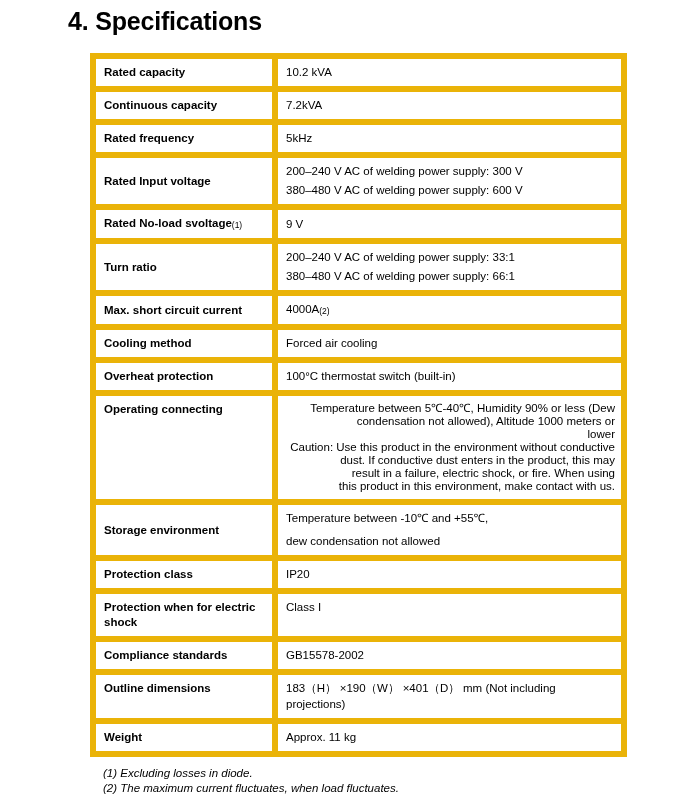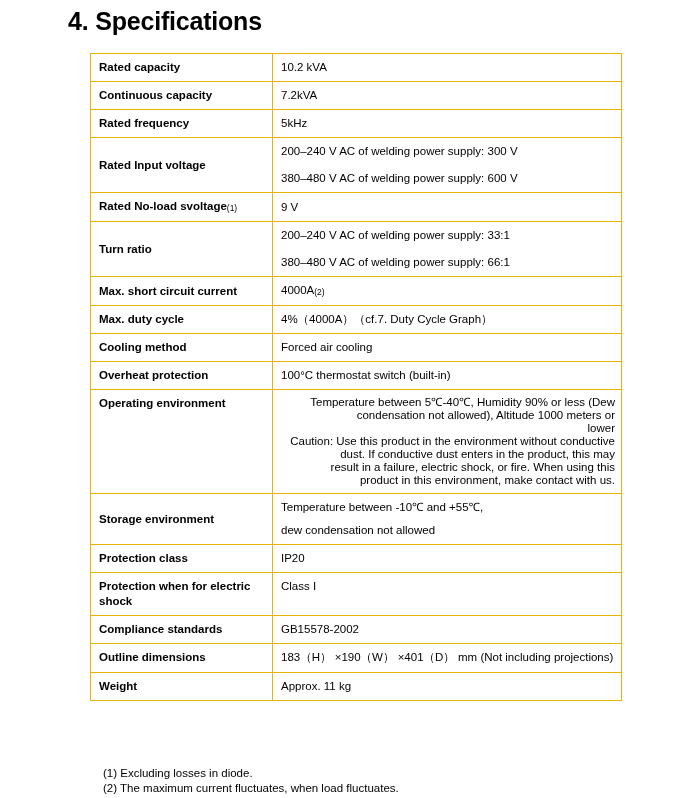--- a/index.html
+++ b/index.html
@@ -35,41 +35,41 @@
 
   .spec-table {
     position: absolute;
     left: 90px;
     top: 53px;
     width: 531px;
     border-collapse: collapse;
     table-layout: fixed;
   }
   .spec-table td {
-    border: 1px solid #eab308;
+    border: 6px solid #eab308;
     padding: 0;
     vertical-align: middle;
   }
   .col-label { width: 182px; }
   .col-value { width: 349px; }
 
   .cell-label {
     font-size: 11.5px;
     font-weight: bold;
     padding: 6px 0 6px 8px;
     line-height: 15px;
   }
   .cell-value {
     font-size: 11.5px;
     font-weight: normal;
     padding: 6px 6px 6px 8px;
     line-height: 15px;
   }
   .cell-value .line { display: block; }
-  .cell-value .line + .line { margin-top: 12px; }
+  .cell-value .line + .line { margin-top: 4px; }
 
   td.top-align { vertical-align: top; }
 
   .subscript {
     font-size: 8.5px;
     font-weight: normal;
     vertical-align: baseline;
     position: relative;
     top: 1px;
   }
@@ -97,20 +97,21 @@
   .footnotes {
     position: absolute;
     left: 103px;
     top: 766px;
     font-size: 11.5px;
     line-height: 14.5px;
   }
   .footnotes .fn {
     display: block;
     white-space: pre;
+    font-style: italic;
   }
   .footnotes .fn-cont {
     display: block;
     padding-left: 26px;
     white-space: pre;
   }
 </style>
 </head>
 <body>
 
@@ -199,30 +200,20 @@
             <div class="cell-label"><span>Max. short circuit current</span></div>
           </td>
         <td>
             <div class="cell-value">
               <span class="line"><span>4000A</span><span class="subscript">(2)</span></span>
             </div>
           </td>
       </tr>
 
 
-      <tr>
-        <td>
-            <div class="cell-label"><span>Max. duty cycle</span></div>
-          </td>
-        <td>
-            <div class="cell-value">
-              <span class="line">4%（4000A）（cf.7. Duty Cycle Graph）</span>
-            </div>
-          </td>
-      </tr>
 
       <tr>
         <td>
             <div class="cell-label"><span>Cooling method</span></div>
           </td>
         <td>
             <div class="cell-value">
               <span class="line">Forced air cooling</span>
             </div>
           </td>
@@ -234,21 +225,21 @@
           </td>
         <td>
             <div class="cell-value">
               <span class="line">100°C thermostat switch (built-in)</span>
             </div>
           </td>
       </tr>
 
       <tr>
         <td class="top-align">
-            <div class="cell-label"><span>Operating environment</span></div>
+            <div class="cell-label"><span>Operating connecting</span></div>
           </td>
         <td class="top-align">
             <div class="cell-value env-block">
           <span class="env-para">Temperature between 5℃-40℃, Humidity 90% or less (Dew condensation not allowed), Altitude 1000 meters or lower</span>
           <span class="env-para cau">Caution: Use this product in the environment without conductive dust. If conductive dust enters in the product, this may result in a failure, electric shock, or fire. When using this product in this environment, make contact with us.</span>
         </div>
           </td>
       </tr>
 
       <tr>

